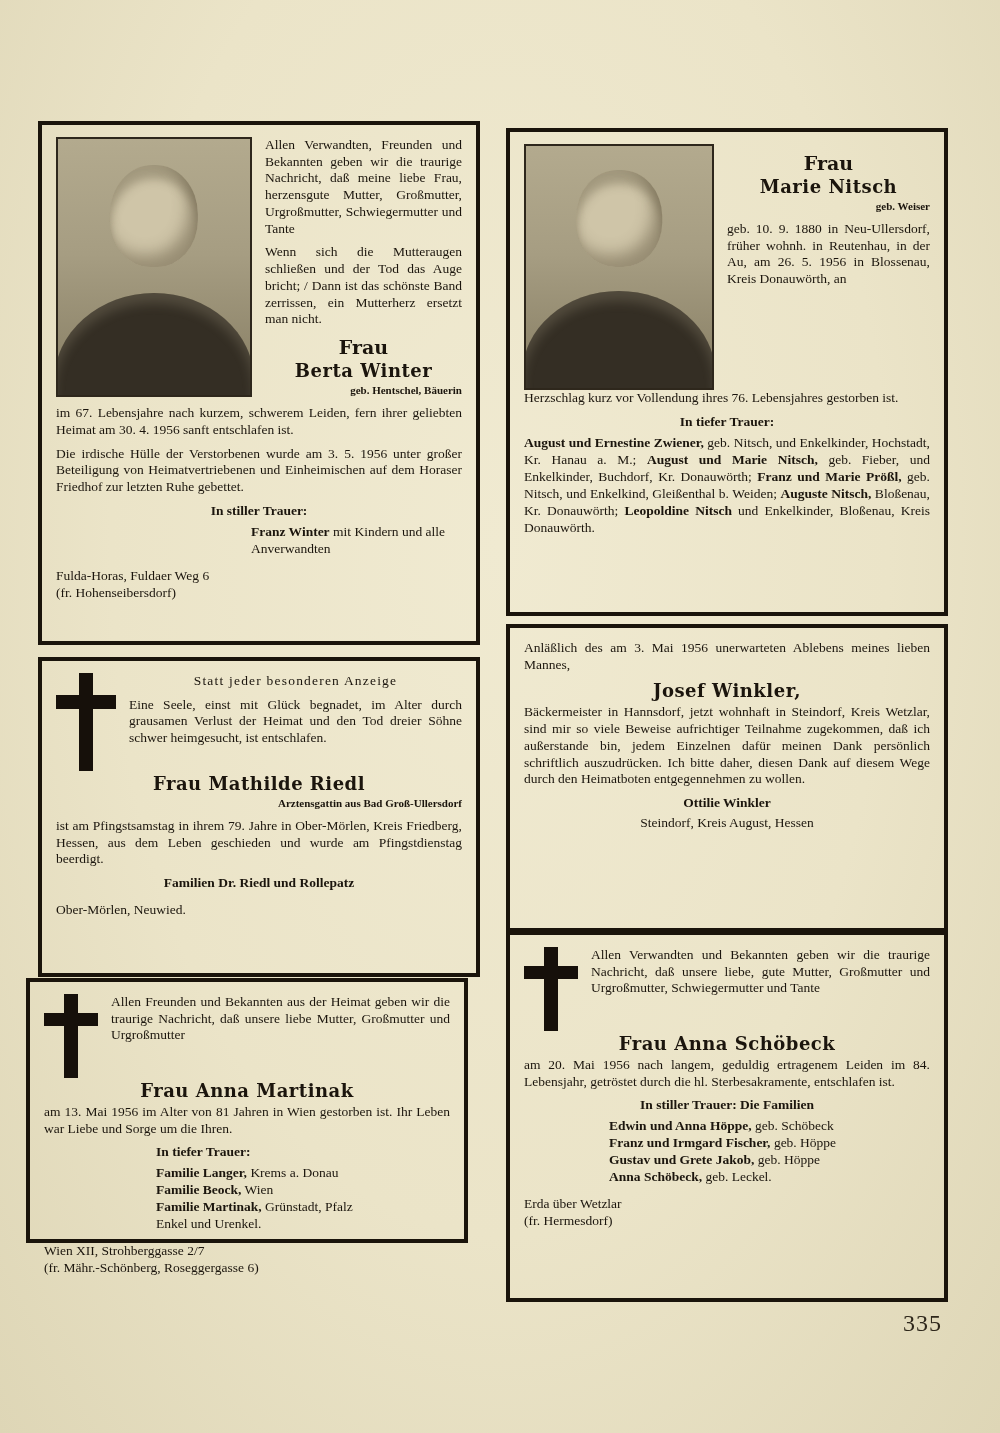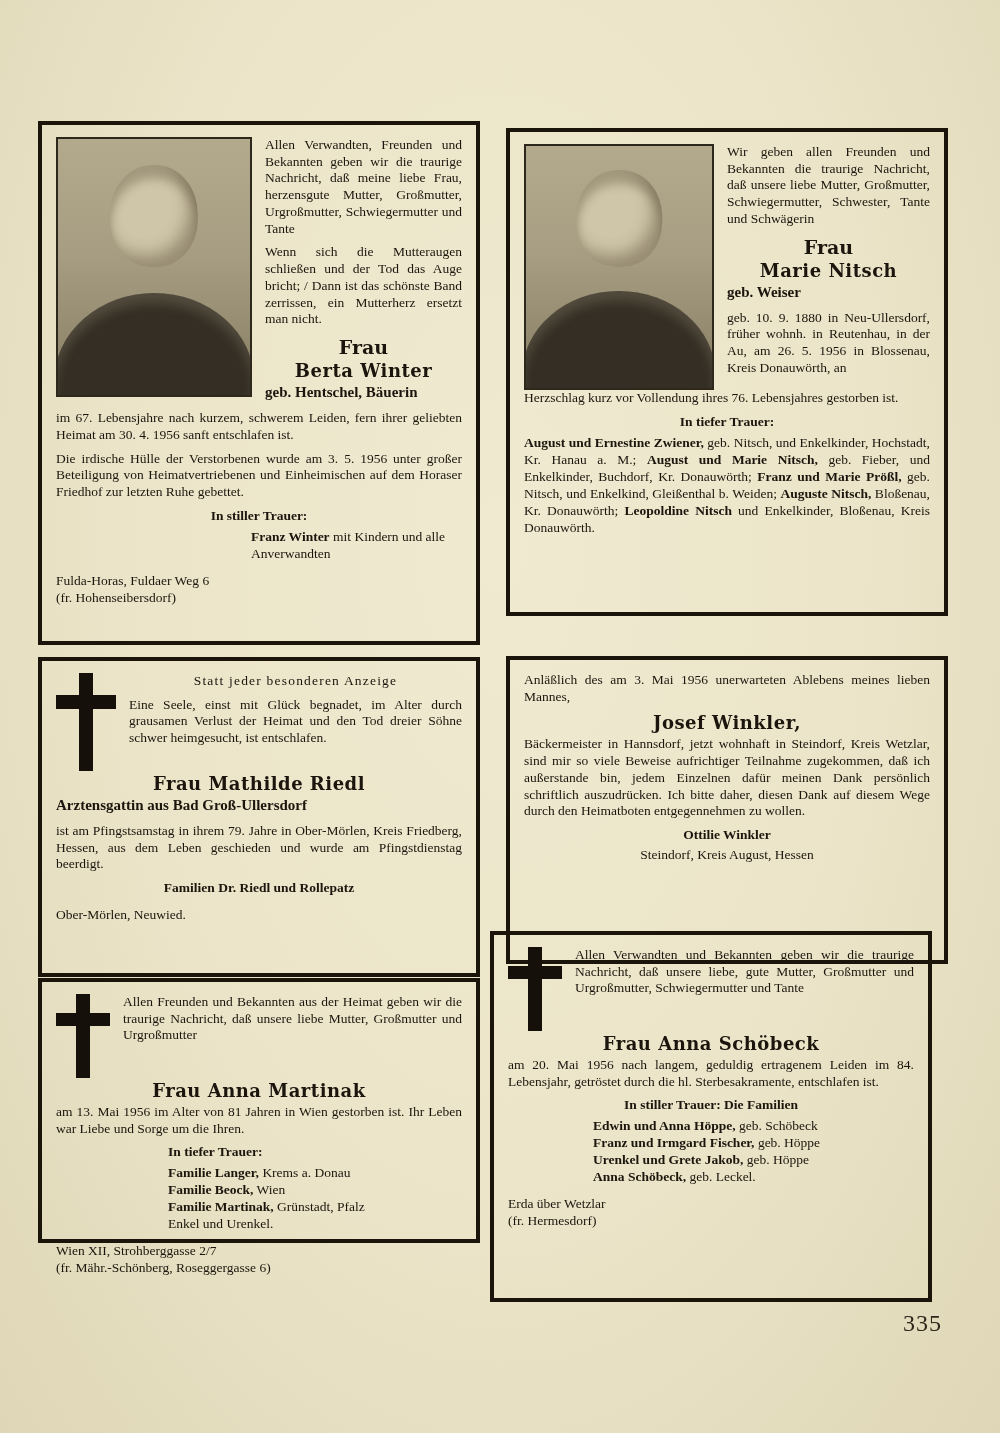--- a/index.html
+++ b/index.html
@@ -16,41 +16,41 @@
     overflow:hidden;
   }
   .notice {
     position:absolute;
     border:4px solid #1a140b;
     padding:12px 14px 10px;
   }
   .box-winter   { left:38px;  top:121px; width:442px; height:524px; }
   .box-nitsch   { left:506px; top:128px; width:442px; height:488px; }
   .box-riedl    { left:38px;  top:657px; width:442px; height:320px; }
-  .box-winkler  { left:506px; top:656px; width:442px; height:308px; }
-  .box-martinak { left:38px;  top:978px; width:442px; height:265px; }
-  .box-schoebeck{ left:490px; top:931px; width:442px; height:371px; }
+  .box-winkler  { left:506px; top:624px; width:442px; height:308px; }
+  .box-martinak { left:26px;  top:978px; width:442px; height:265px; }
+  .box-schoebeck{ left:506px; top:931px; width:442px; height:371px; }
 
   .row { display:flex; gap:13px; align-items:flex-start; }
   .side { flex:1; min-width:0; }
 
   .body-text { font-size:13.5px; line-height:1.24; text-align:justify; margin-bottom:7px; }
   .center-text { text-align:center; }
   .b, .bold { font-weight:bold; }
 
   .title-frau {
     font-family:"DejaVu Serif", serif; font-weight:bold;
     font-size:19px; text-align:center; margin:8px 0 0;
   }
   .deceased-name {
     font-family:"DejaVu Serif", serif; font-weight:bold;
     font-size:18px; letter-spacing:.5px;
     text-align:center; margin:2px 0 3px;
   }
-  .name-sub { font-weight:bold; font-size:15px; text-align:left; margin-bottom:9px; }
+  .name-sub { font-weight:bold; font-size:11px; text-align:right; margin-bottom:9px; }
   .spaced { letter-spacing:1.2px; }
 
   .mourning-label { font-weight:bold; font-size:13.5px; margin:4px 0 4px; }
   .mourners-block { font-size:13.5px; line-height:1.26; }
   .indent-195 { margin-left:195px; }
   .indent-112 { margin-left:112px; }
   .indent-85  { margin-left:85px; }
   .address { font-size:13.5px; line-height:1.26; margin-top:10px; }
 
   
@@ -118,21 +118,20 @@
     <div class="address">
       <div>Fulda-Horas, Fuldaer Weg 6</div>
       <div>(fr. Hohenseibersdorf)</div>
     </div>
   </div>
 
   <div class="notice box-nitsch">
     <div class="row">
       <div class="photo photo-nitsch"></div>
       <div class="side">
-        <p class="body-text">Wir geben allen Freunden und Bekannten die traurige Nachricht, daß unsere liebe Mutter, Großmutter, Schwiegermutter, Schwester, Tante und Schwägerin</p>
         <div class="title-frau">Frau</div>
         <div class="deceased-name">Marie Nitsch</div>
         <div class="name-sub">geb. Weiser</div>
         <p class="body-text">geb. 10. 9. 1880 in Neu-Ullersdorf, früher wohnh. in Reutenhau, in der Au, am 26. 5. 1956 in Blossenau, Kreis Donauwörth, an</p>
       </div>
     </div>
     <p class="body-text">Herzschlag kurz vor Vollendung ihres 76. Lebensjahres gestorben ist.</p>
     <div class="mourning-label center-text">In tiefer Trauer:</div>
     <p class="body-text mourners-block"><span class="b">August und Ernestine Zwiener,</span><span> geb. Nitsch, und Enkelkinder, Hochstadt, Kr. Hanau a. M.; </span><span class="b">August und Marie Nitsch,</span><span> geb. Fieber, und Enkelkinder, Buchdorf, Kr. Donauwörth; </span><span class="b">Franz und Marie Prößl,</span><span> geb. Nitsch, und Enkelkind, Gleißenthal b. Weiden; </span><span class="b">Auguste Nitsch,</span><span> Bloßenau, Kr. Donauwörth; </span><span class="b">Leopoldine Nitsch</span><span> und Enkelkinder, Bloßenau, Kreis Donauwörth.</span></p>
   </div>
@@ -190,21 +189,21 @@
       <div class="side">
         <p class="body-text">Allen Verwandten und Bekannten geben wir die traurige Nachricht, daß unsere liebe, gute Mutter, Großmutter und Urgroßmutter, Schwiegermutter und Tante</p>
       </div>
     </div>
     <div class="deceased-name">Frau Anna Schöbeck</div>
     <p class="body-text">am 20. Mai 1956 nach langem, geduldig ertragenem Leiden im 84. Lebensjahr, getröstet durch die hl. Sterbesakramente, entschlafen ist.</p>
     <div class="mourning-label center-text">In stiller Trauer: Die Familien</div>
     <div class="mourners-block indent-85">
       <div><span class="b">Edwin und Anna Höppe,</span><span> geb. Schöbeck</span></div>
       <div><span class="b">Franz und Irmgard Fischer,</span><span> geb. Höppe</span></div>
-      <div><span class="b">Urenkel und Grete Jakob,</span><span> geb. Höppe</span></div>
+      <div><span class="b">Gustav und Grete Jakob,</span><span> geb. Höppe</span></div>
       <div><span class="b">Anna Schöbeck,</span><span> geb. Leckel.</span></div>
     </div>
     <div class="address">
       <div>Erda über Wetzlar</div>
       <div>(fr. Hermesdorf)</div>
     </div>
   </div>
 
   <div class="page-number">335</div>
 

